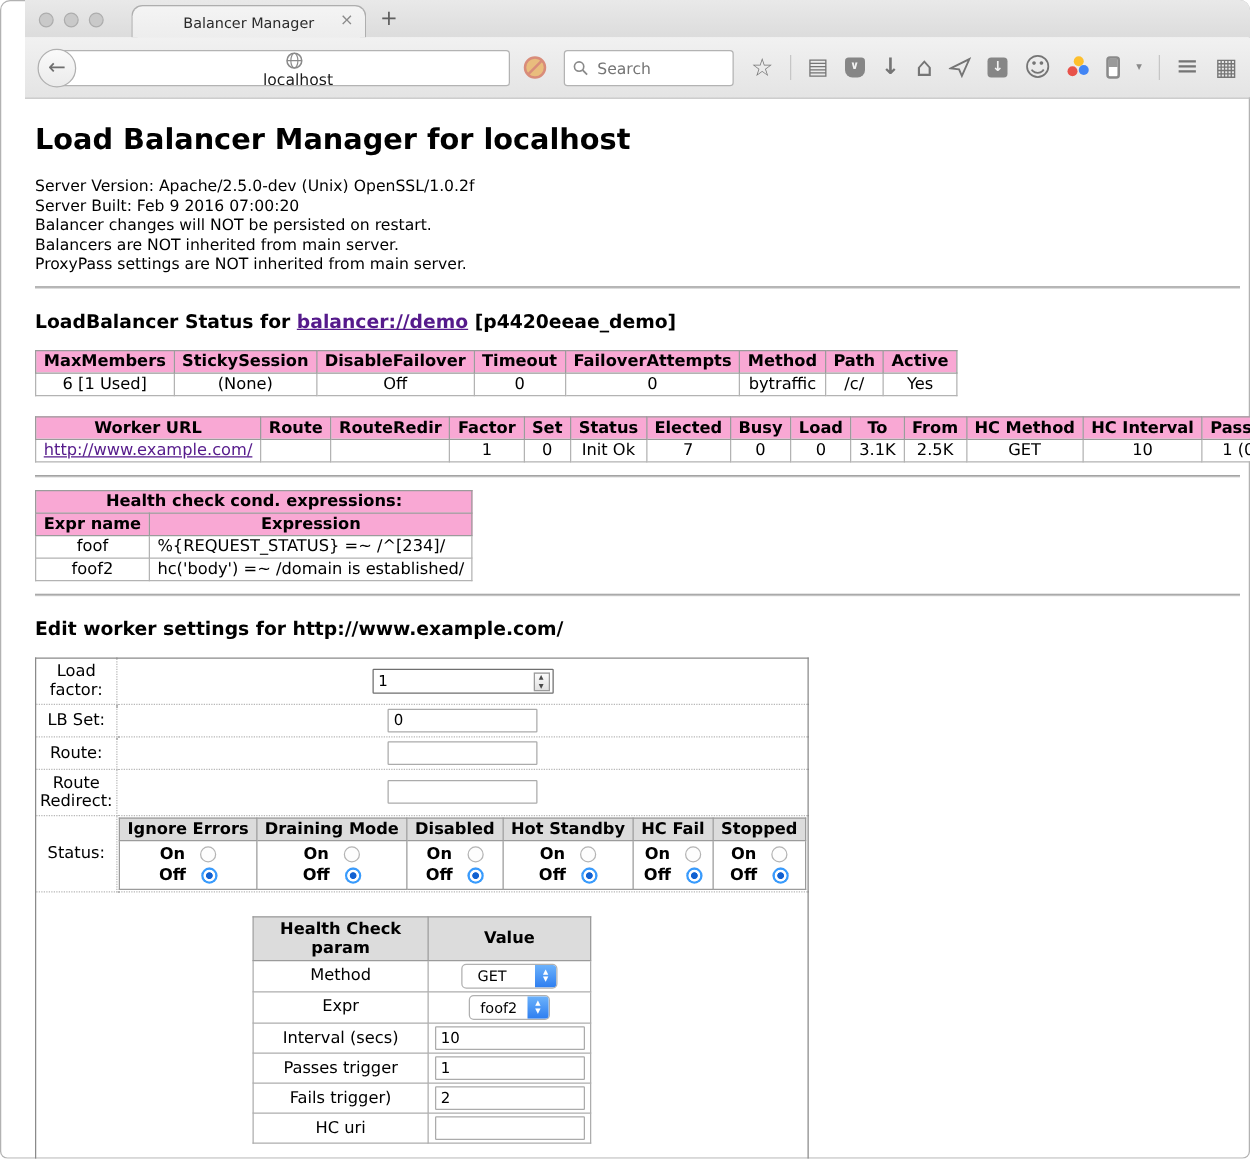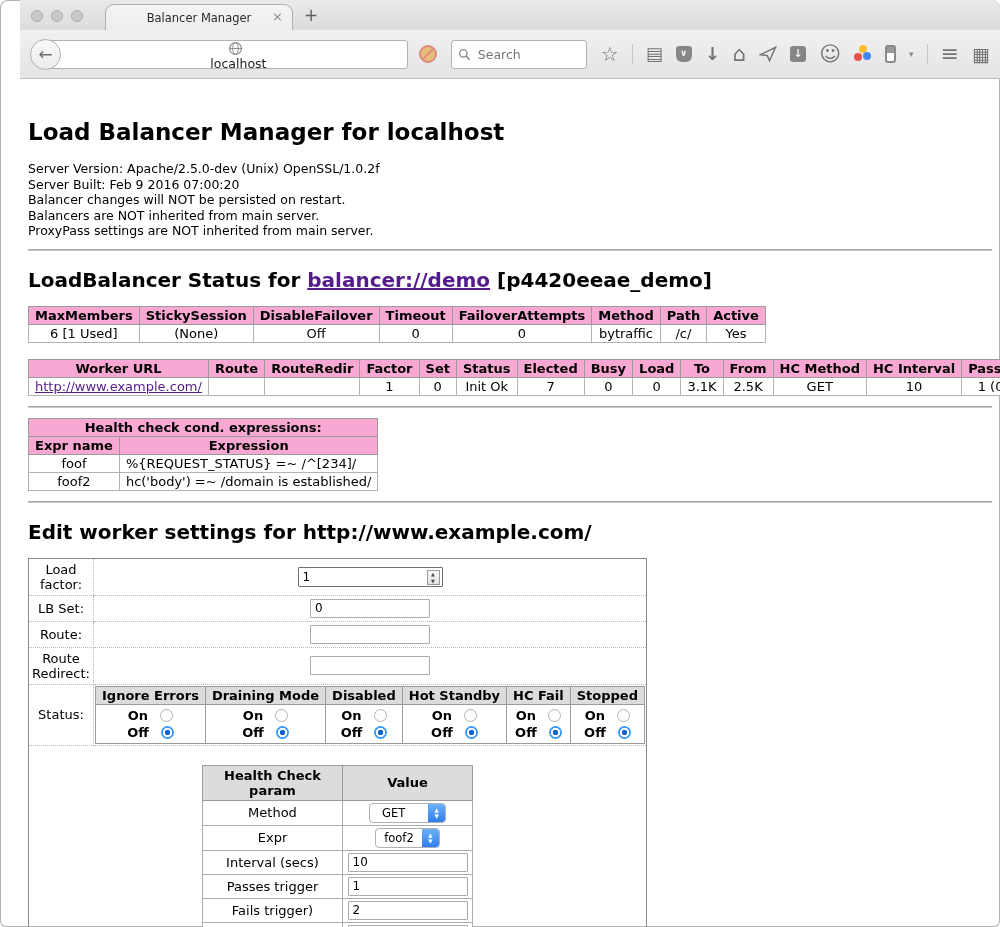--- a/index.html
+++ b/index.html
@@ -93,25 +93,25 @@
   .battery-icon {
     width:11px; height:18px; border:2px solid #8a8a8a; border-radius:3px;
     background:linear-gradient(#9a9a9a 45%, #fff 45%);
   }
   .caret { font-size:9px; color:#8a8a8a; }
   .menu-glyph { font-size:22px; line-height:18px; }
   .grid-glyph { font-size:19px; }
 
   
   .content { padding:0 8px; }
-  .page-title { font-size:23px; font-weight:bold; margin:40px 0 16px; }
+  .page-title { font-size:23px; font-weight:bold; margin:20px 0 16px; }
   .server-info div { font-size:12.5px; line-height:15.6px; }
   hr.rule { border:none; height:2px; margin:10px 0;
     background:linear-gradient(#969696,#d8d8d8); }
-  .sect-heading { font-size:20px; font-weight:bold; margin:17px 0 14px; }
+  .sect-heading { font-size:15px; font-weight:bold; margin:17px 0 14px; }
   .sect-heading a, .plink { color:#551a8b; text-decoration:underline; }
 
   table.datatable { border-collapse:collapse; font-size:13px; border:1px solid #818181; }
   table.datatable th {
     background:#f9a8d4; border:1px solid #9b9b9b;
     padding:1px 6px; font-weight:bold; text-align:center; white-space:nowrap;
   }
   table.datatable td {
     border:1px solid #b3b3b3; padding:1px 6px;
     text-align:center; white-space:nowrap; background:#fff;margin-top:21px;

